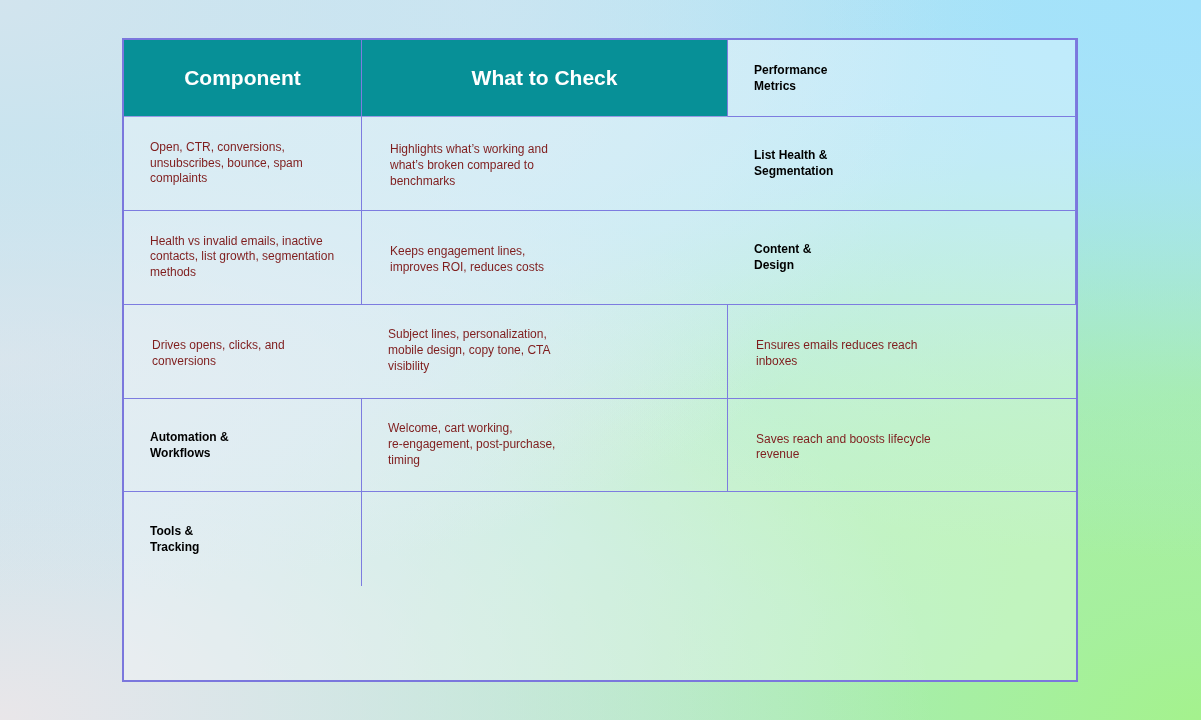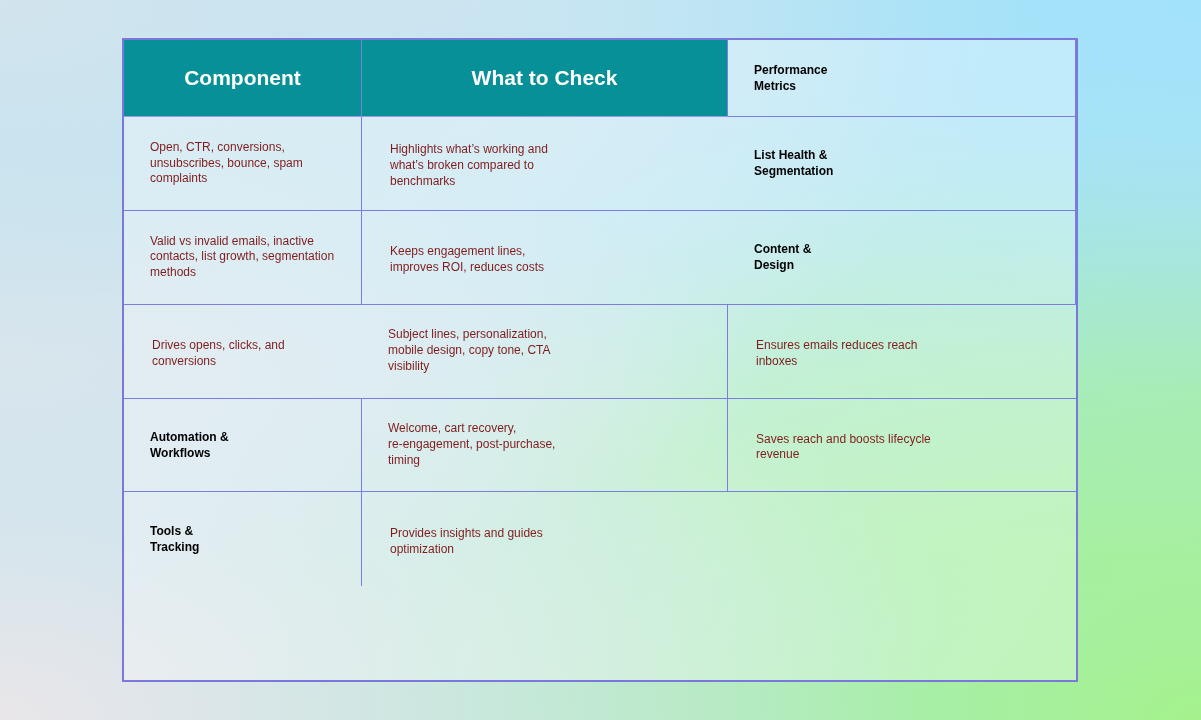--- a/index.html
+++ b/index.html
@@ -81,43 +81,41 @@
 Metrics</div>
   <div class="cell col2 body-text">Open, CTR, conversions,
 unsubscribes, bounce, spam
 complaints</div>
   <div class="cell col3 body-text">Highlights what’s working and
 what’s broken compared to
 benchmarks</div>
 
   <div class="cell col1 label">List Health &amp;
 Segmentation</div>
-  <div class="cell col2 body-text">Valid vs invalid emails, inactive
+  <div class="cell col2 body-text">Health vs invalid emails, inactive
 contacts, list growth, segmentation
 methods</div>
   <div class="cell col3 body-text">Keeps engagement lines,
 improves ROI, reduces costs</div>
 
   <div class="cell col1 label">Content &amp;
 Design</div>
   <div class="cell col3 body-text">Drives opens, clicks, and
 conversions</div>
   <div class="cell col2 body-text">Subject lines, personalization,
 mobile design, copy tone, CTA
 visibility</div>
 
   <div class="cell col3 body-text">Ensures emails reduces reach
 inboxes</div>
 
   <div class="cell col1 label">Automation &amp;
 Workflows</div>
-  <div class="cell col2 body-text">Welcome, cart recovery,
+  <div class="cell col2 body-text">Welcome, cart working,
 re-engagement, post-purchase,
 timing</div>
   <div class="cell col3 body-text">Saves reach and boosts lifecycle
 revenue</div>
 
   <div class="cell col1 label row-last-cell" style="border-bottom:none;">Tools &amp;
 Tracking</div>
-  <div class="cell col3 body-text" style="border-bottom:none;">Provides insights and guides
-optimization</div>
 
 </div>
 
 </body></html>

